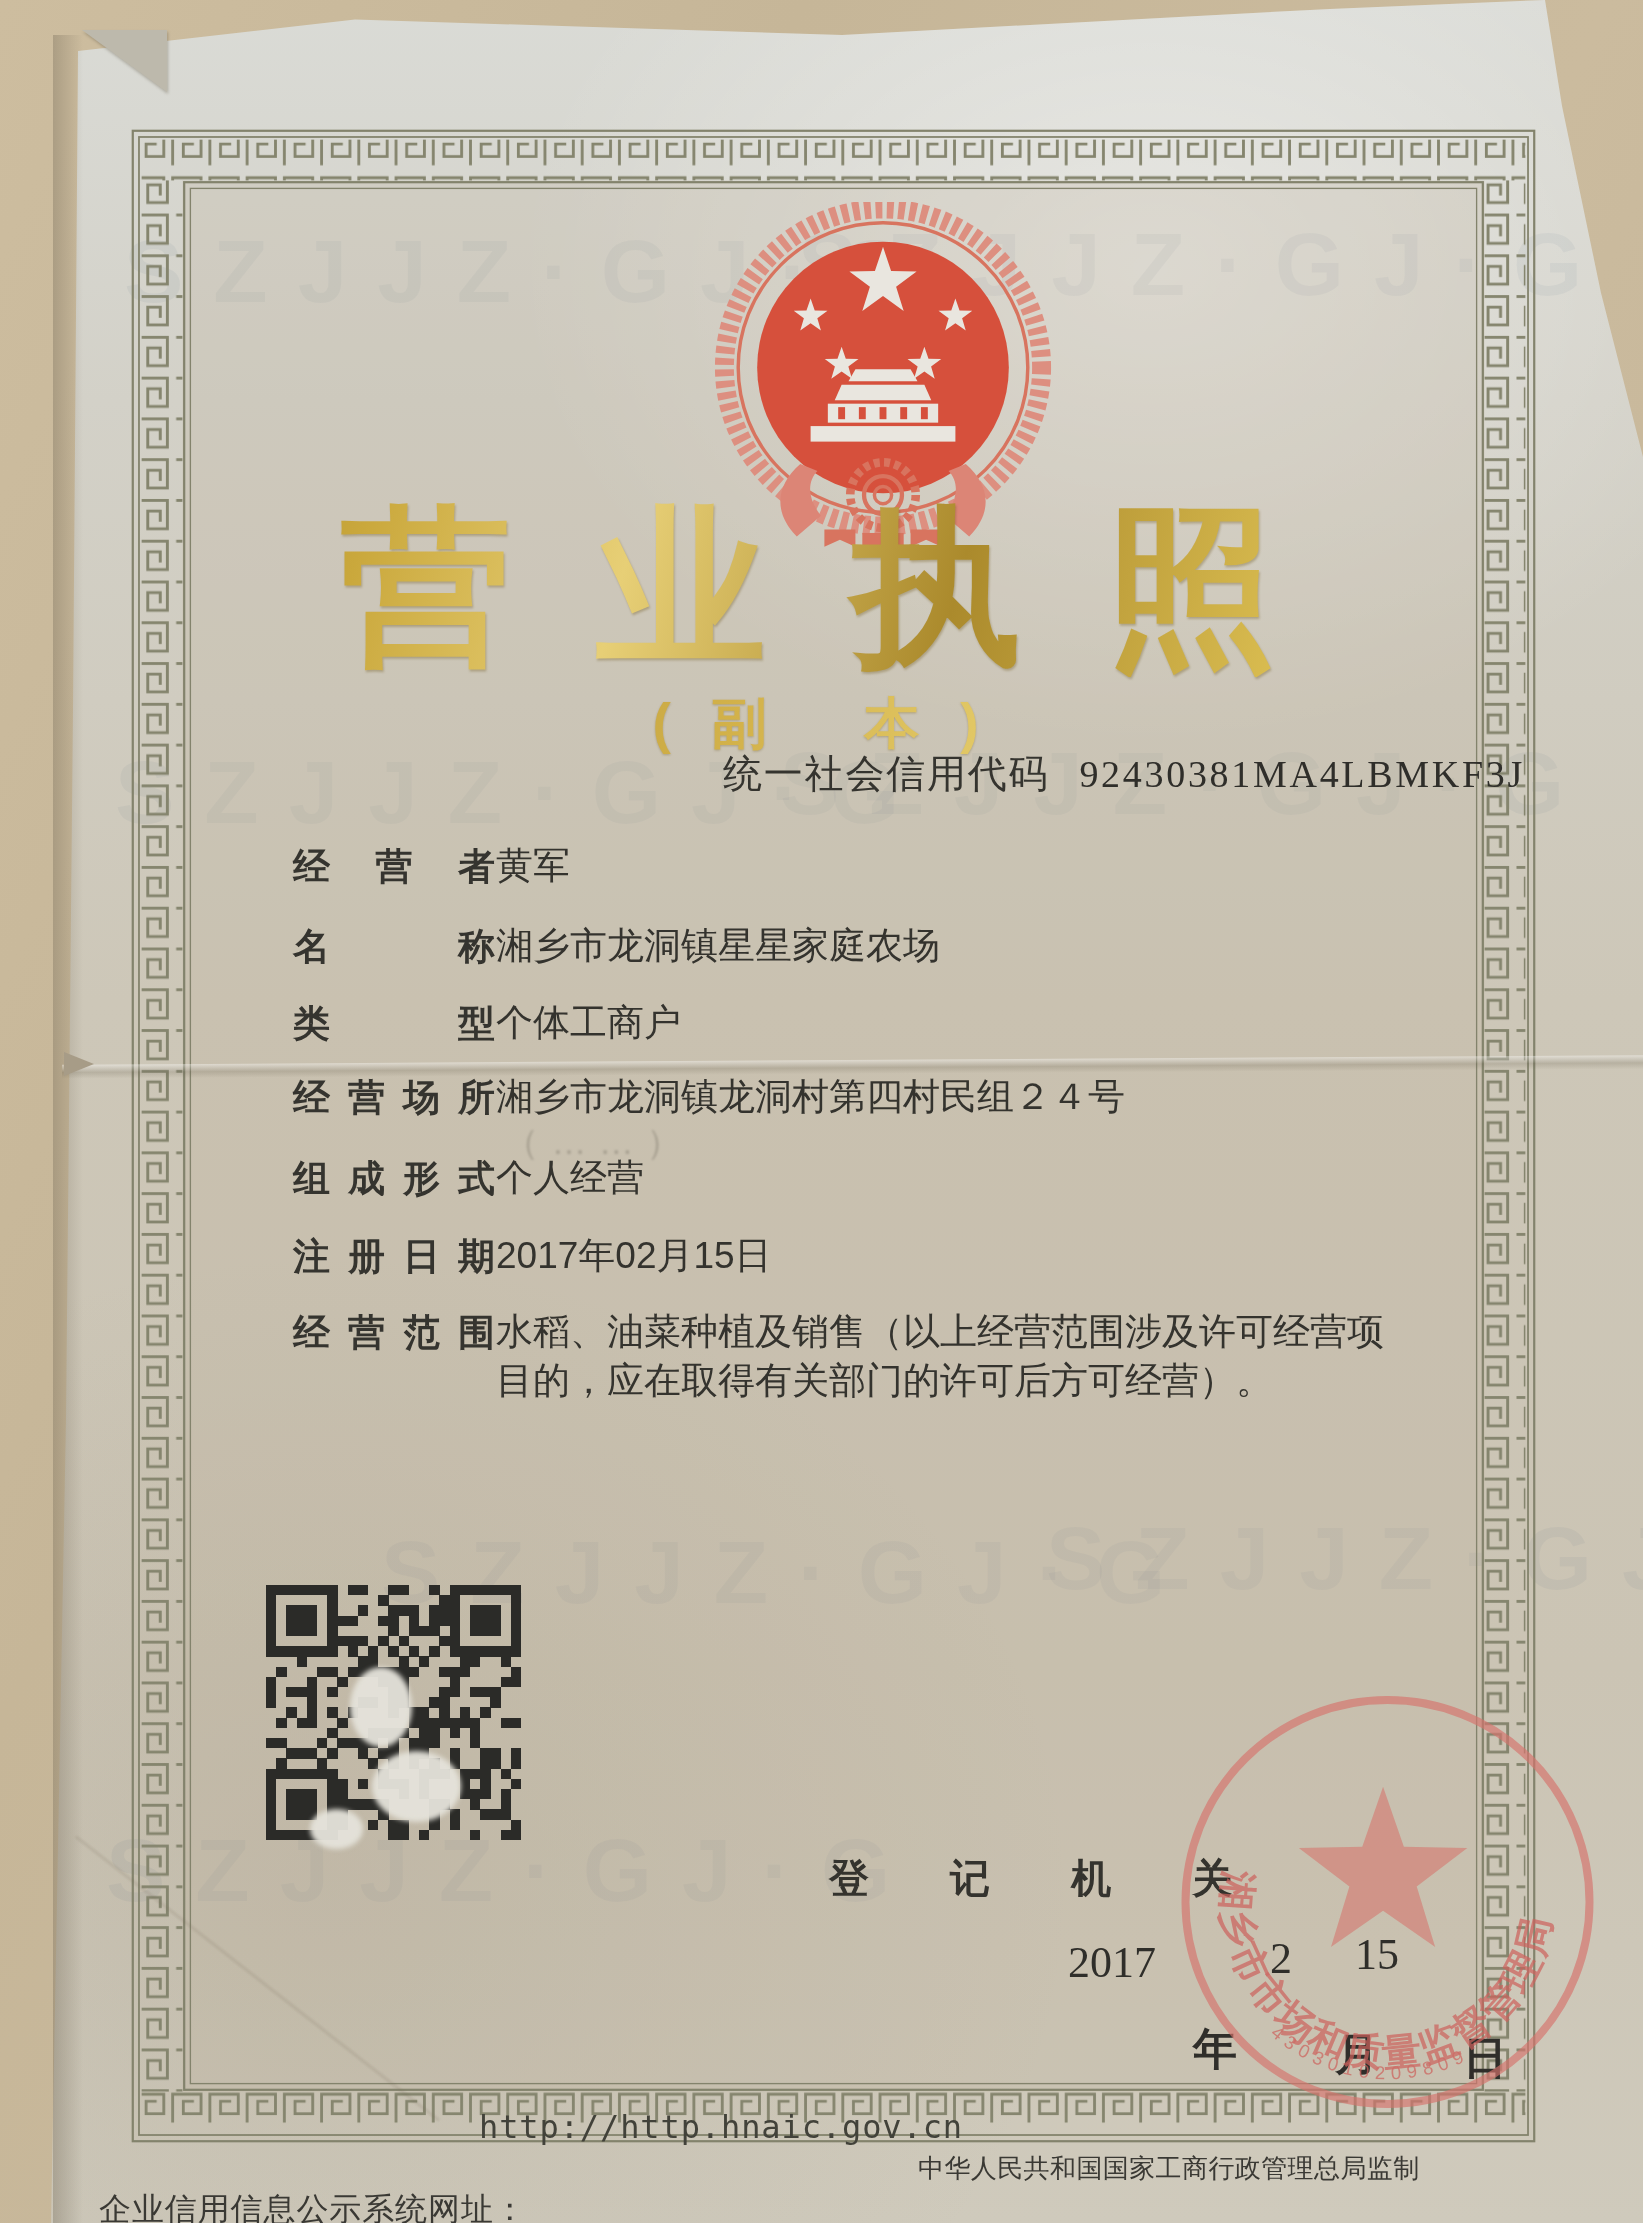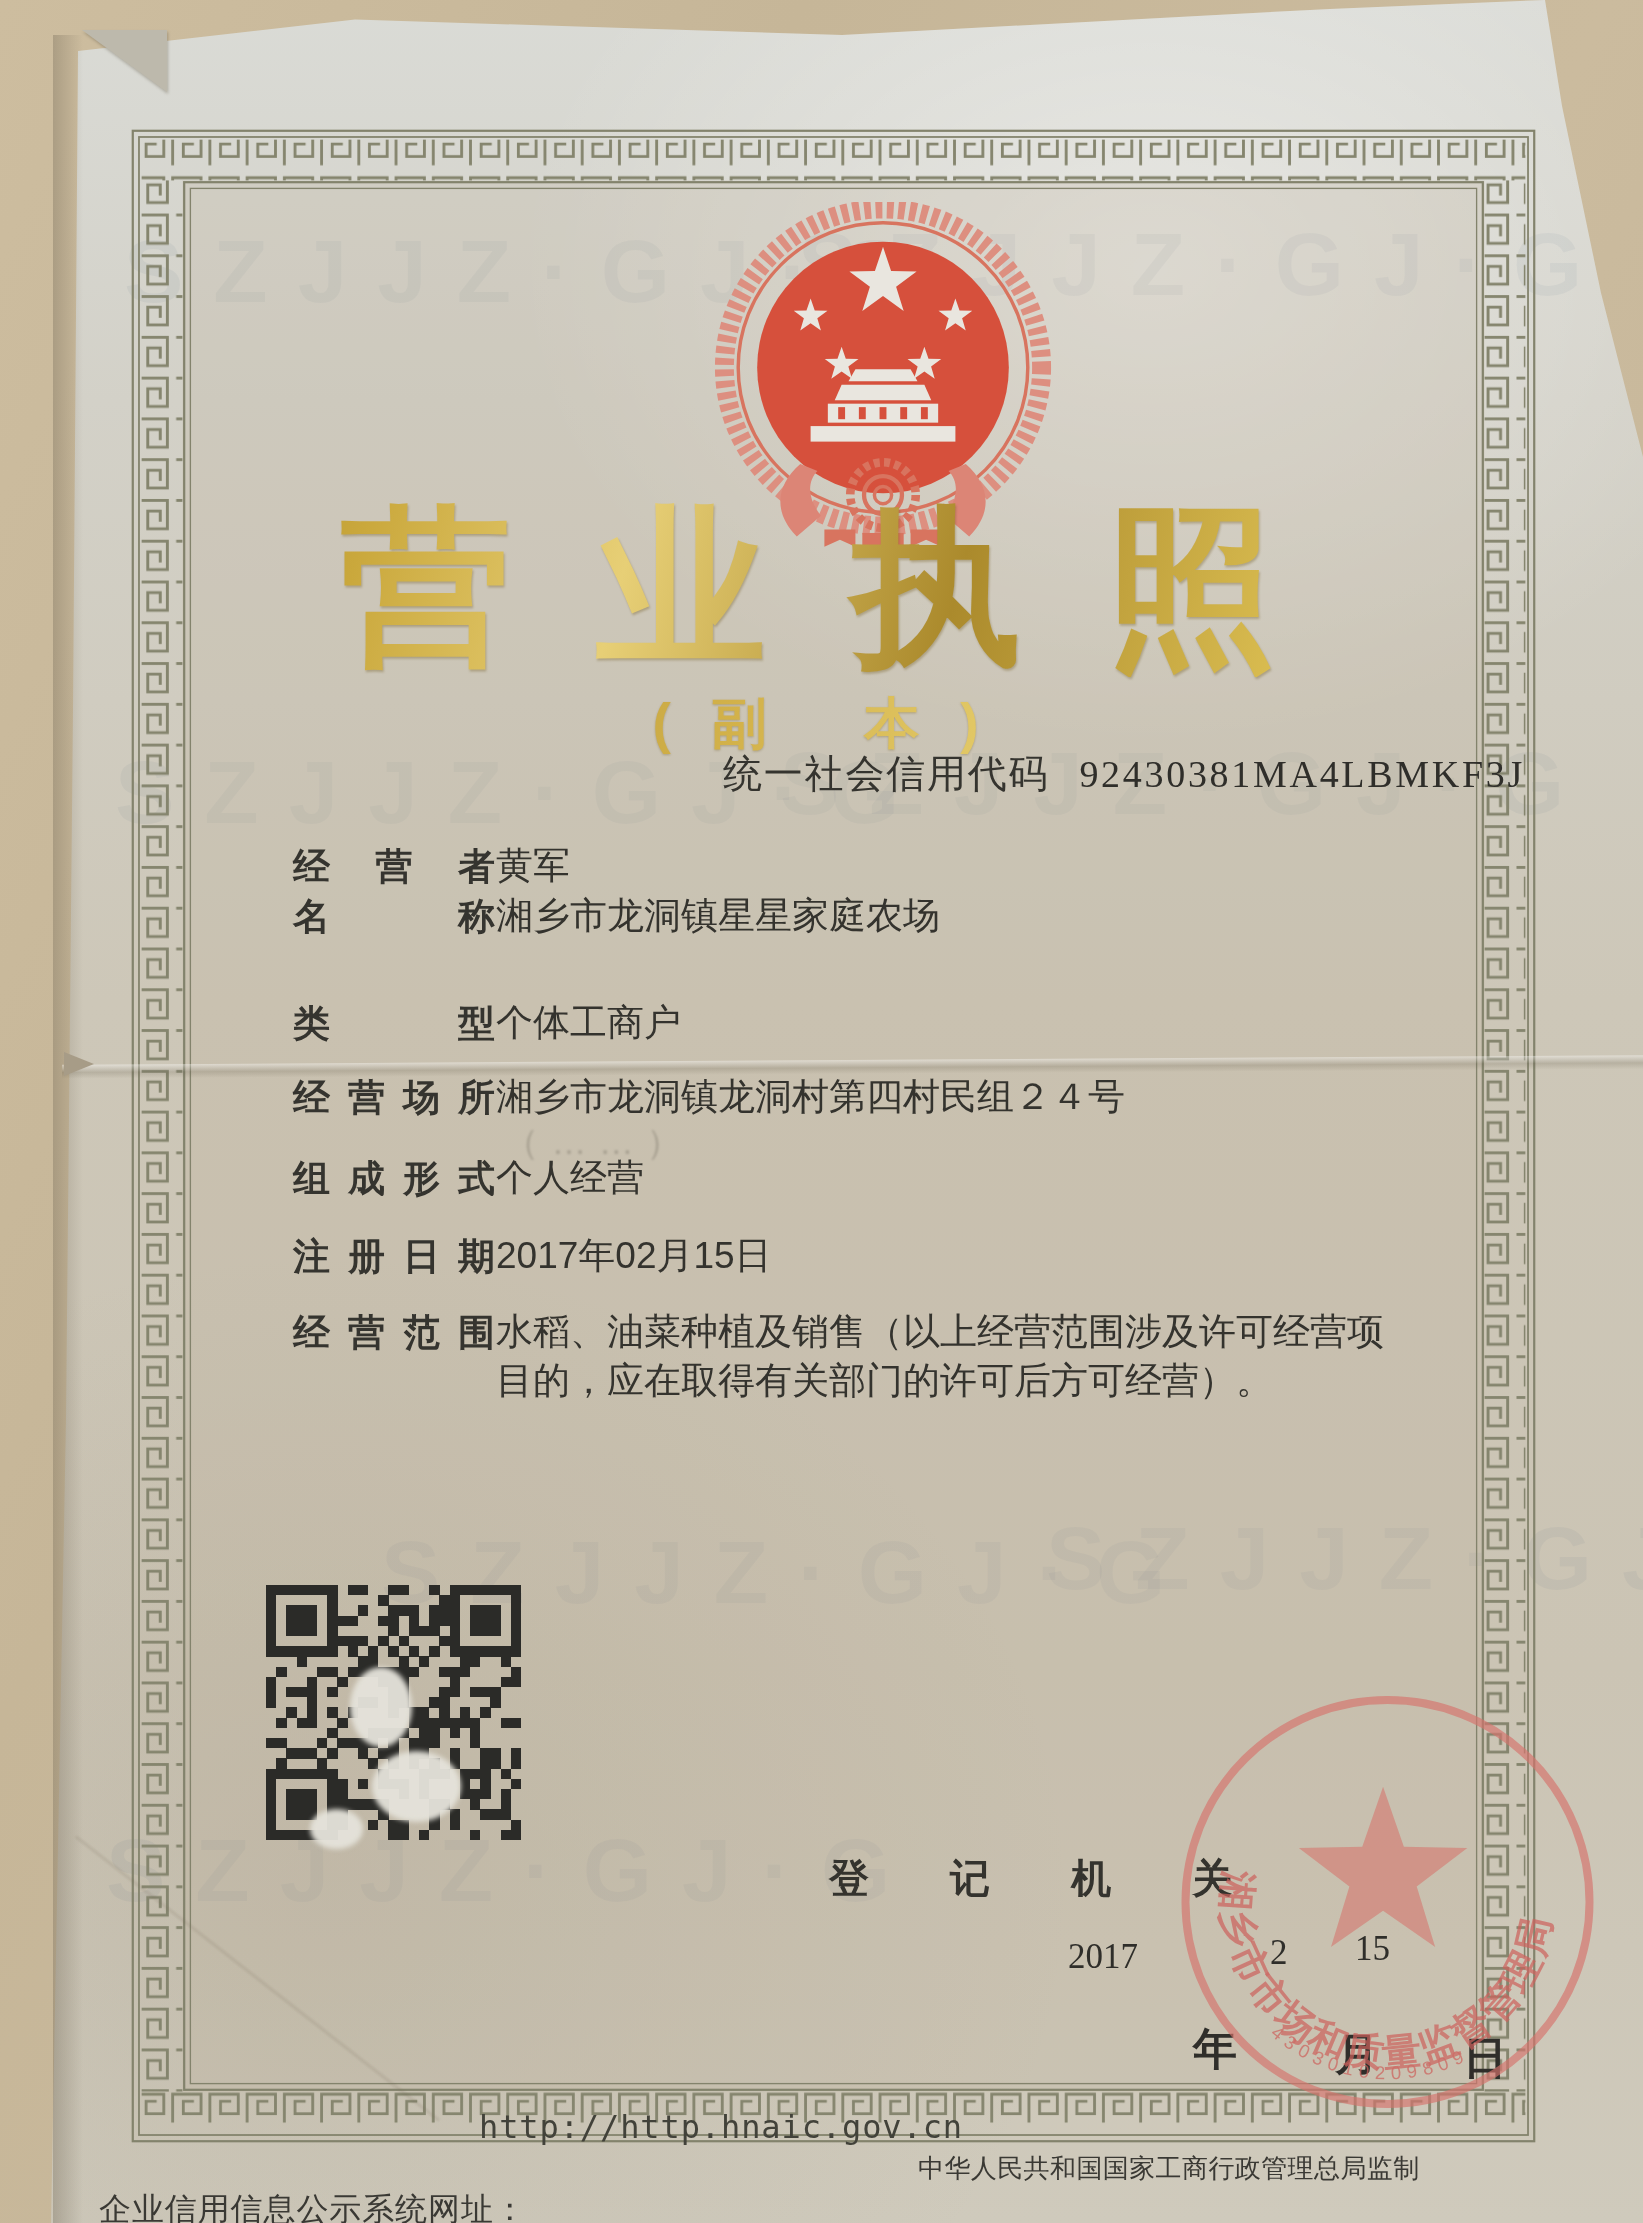--- a/index.html
+++ b/index.html
@@ -44,21 +44,21 @@
   
   .row{position:absolute;left:293px;width:1126px;display:flex;align-items:flex-start;}
   .f-label{width:202px;flex:0 0 202px;font-size:37px;font-weight:600;color:#35342f;text-align:justify;text-align-last:justify;}
   .f-value{margin-left:1px;font-size:37px;color:#34332e;line-height:1.32;}
   .faded{position:absolute;left:504px;top:1119px;font-size:35px;color:#6d685c;opacity:.35;filter:blur(0.9px);letter-spacing:12.4px;}
   
   .qr{position:absolute;left:266px;top:1585px;width:255px;height:255px;}
   .qr-wear{position:absolute;background:rgba(228,226,218,.96);border-radius:50%;filter:blur(2.7px);}
   
   .regauth{position:absolute;left:829px;top:1851px;font-size:40px;font-weight:600;letter-spacing:35px;color:#34332e;}
-  .dnum{position:absolute;font-size:35px;font-family:"Liberation Serif",serif;color:#2f2e2a;}
+  .dnum{position:absolute;font-size:44px;font-family:"Liberation Serif",serif;color:#2f2e2a;}
   .dchar{position:absolute;font-size:44px;font-weight:600;color:#2f2e2a;}
   
   .stamp{position:absolute;left:1166px;top:1678px;width:443px;height:448px;opacity:.88;}
   
   .url{position:absolute;left:479px;top:2108px;font-size:32px;font-family:"DejaVu Sans Mono",monospace;color:#42423a;letter-spacing:0.9px;}
   .publisher{position:absolute;left:918px;top:2151px;width:479px;font-size:26px;color:#3a3934;letter-spacing:0.4px;white-space:nowrap;}
   .sitelabel{position:absolute;left:99px;top:2188px;font-size:32px;color:#3a3934;letter-spacing:0.9px;font-family:Liberation Mono, monospace;}
 </style>
 </head>
 <body>
@@ -134,21 +134,21 @@
 
   <div class="codeline">
     <span class="lbl">统一社会信用代码</span>
     <span class="val">92430381MA4LBMKF3J</span>
   </div>
 
   <div class="row" style="top:842px">
     <div class="f-label">经营者</div>
     <div class="f-value">黄军</div>
   </div>
-  <div class="row" style="top:892px">
+  <div class="row" style="top:922px">
     <div class="f-label">名称</div>
     <div class="f-value">湘乡市龙洞镇星星家庭农场</div>
   </div>
   <div class="row" style="top:999px">
     <div class="f-label">类型</div>
     <div class="f-value">个体工商户</div>
   </div>
   <div class="row" style="top:1073px">
     <div class="f-label">经营场所</div>
     <div class="f-value">湘乡市龙洞镇龙洞村第四村民组２４号</div>

